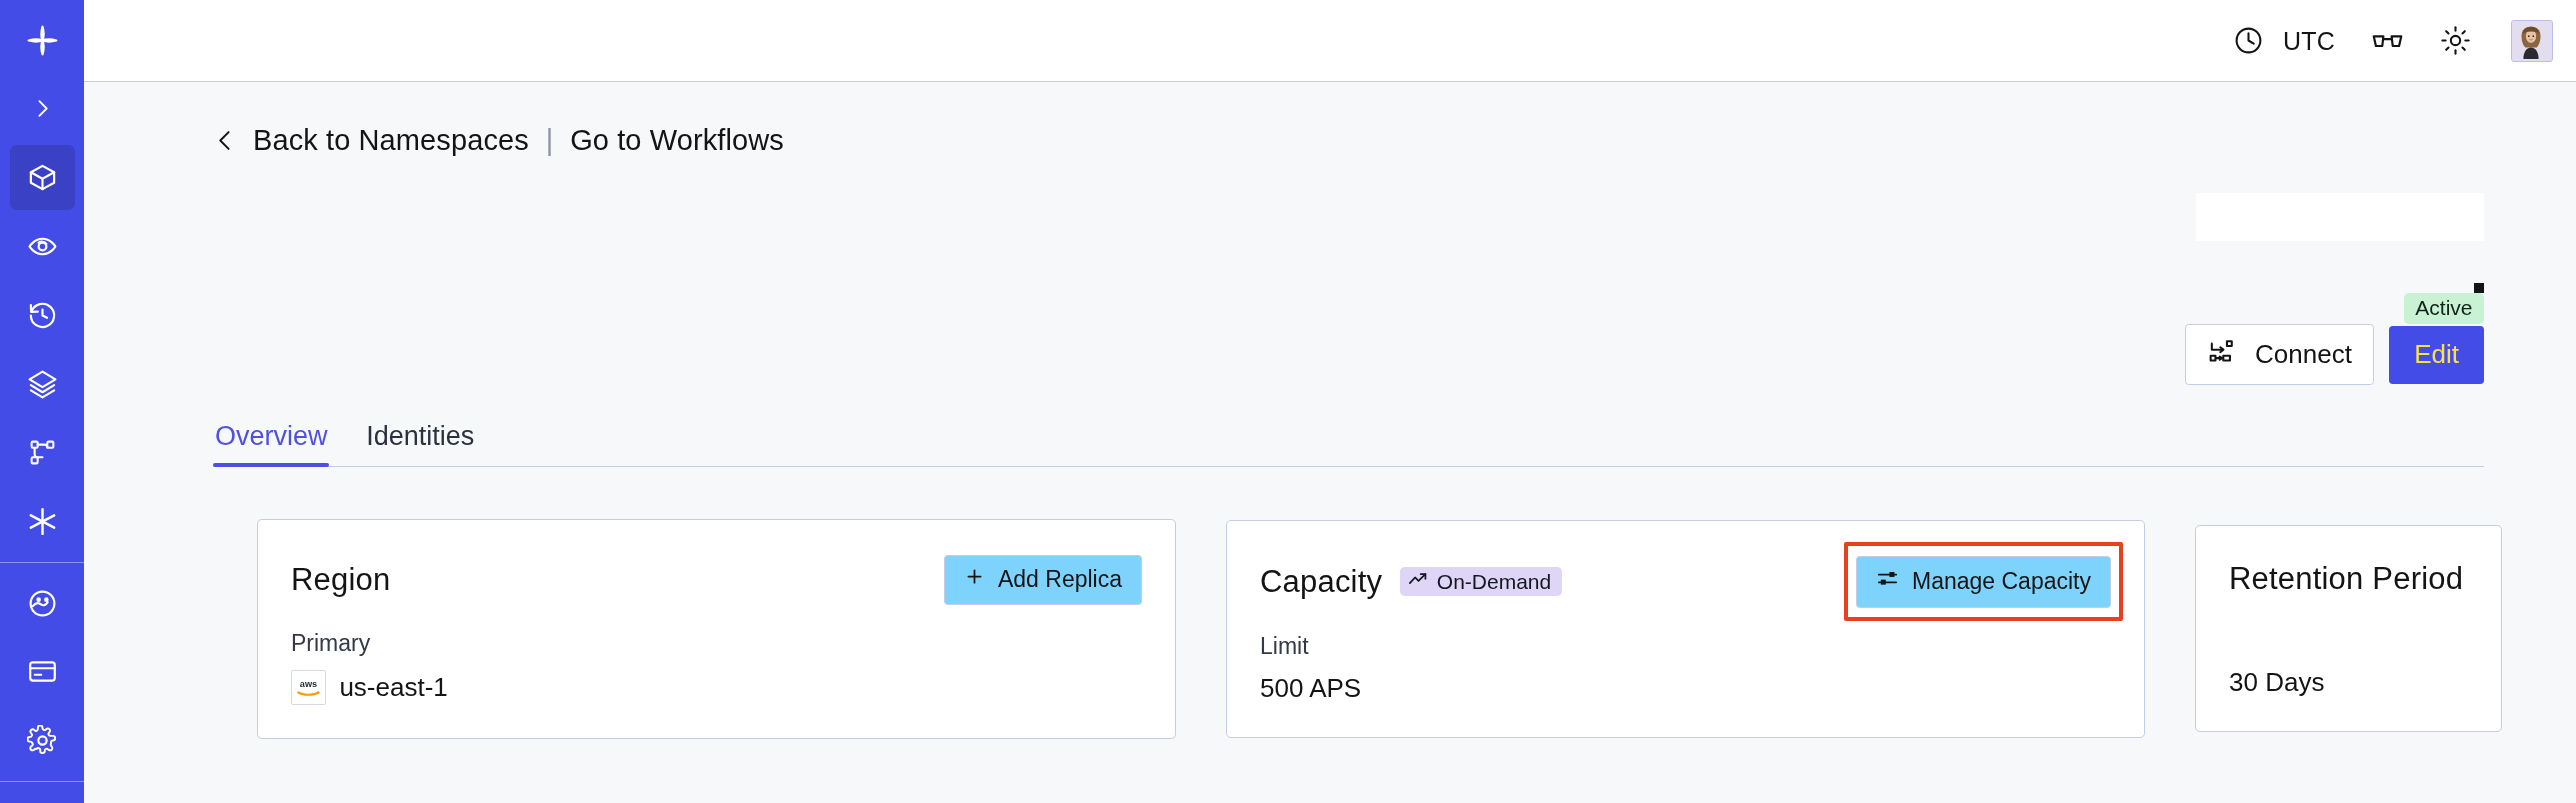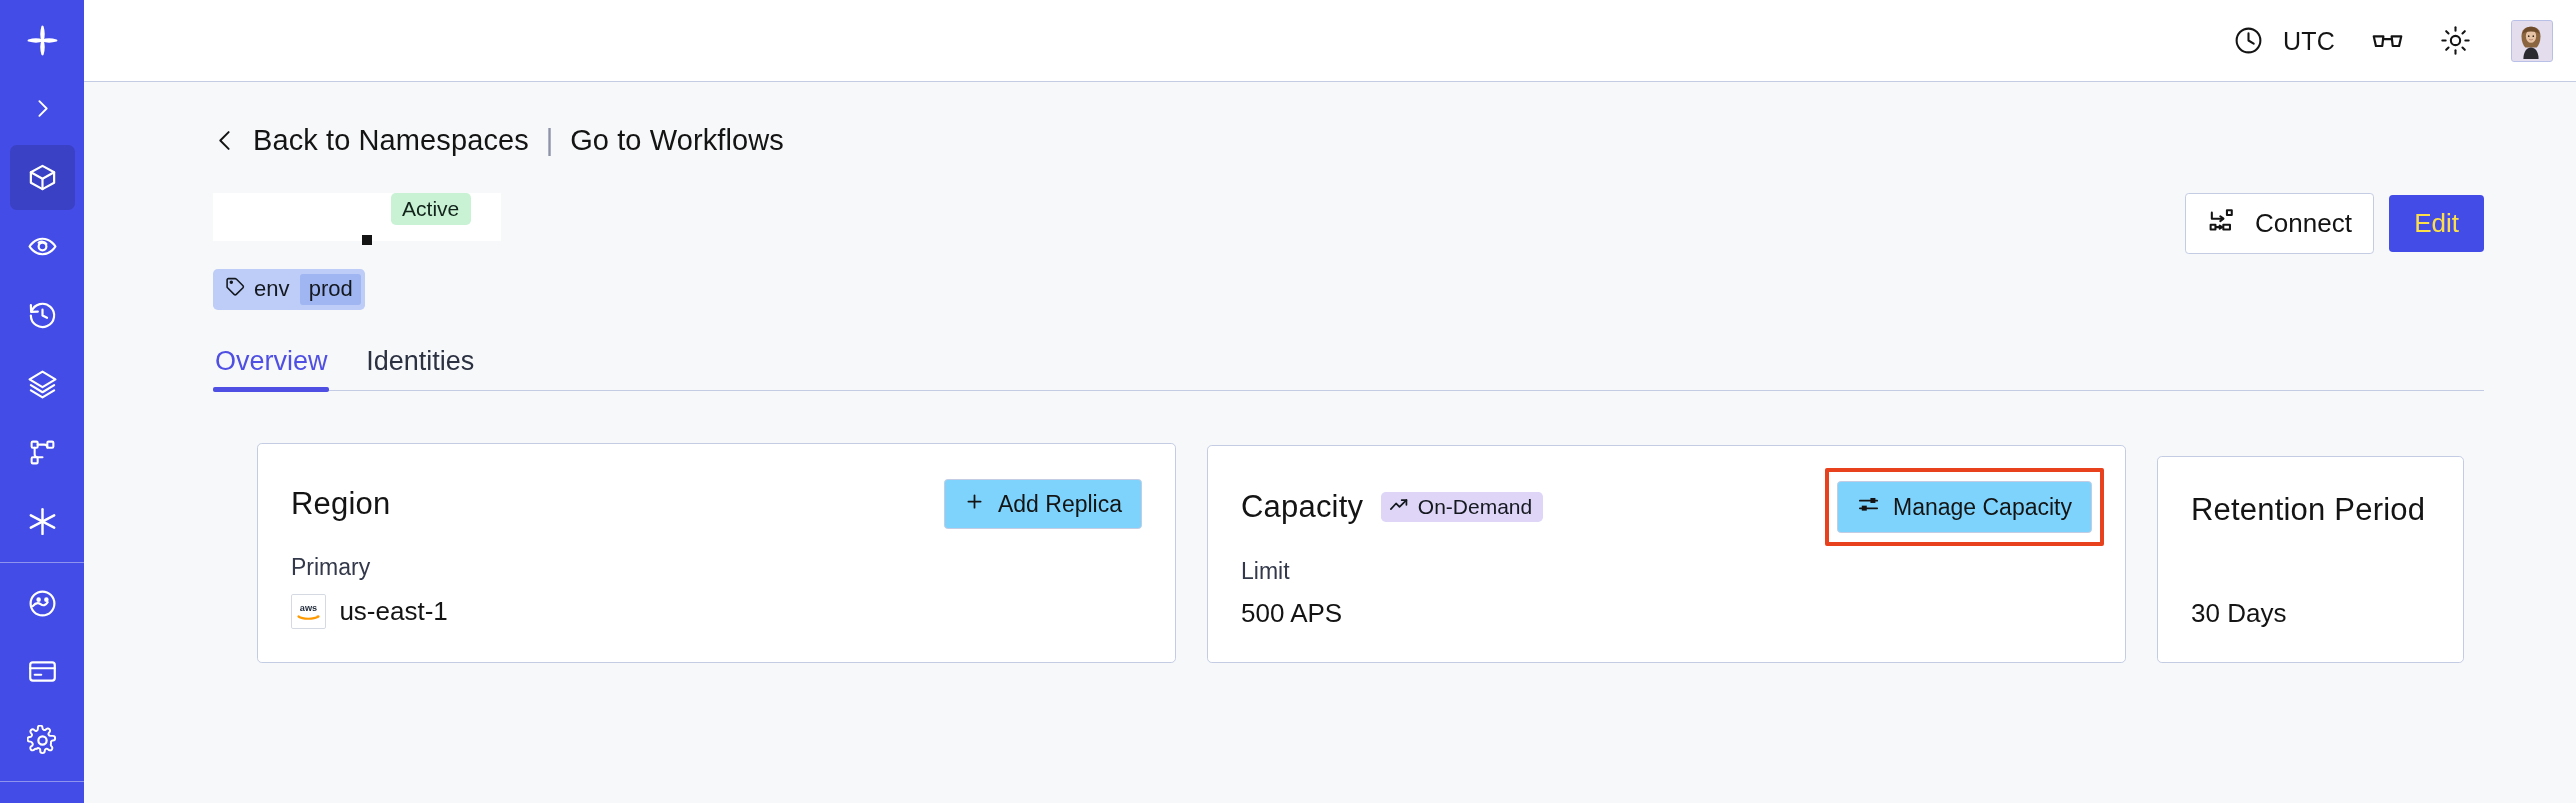--- a/index.html
+++ b/index.html
@@ -63,22 +63,22 @@
   .breadcrumb {
     display: flex; align-items: center; gap: 15px;
     margin-top: 42px;
     font-size: 29px; color: #141414;
   }
   .bc-chevron { display:flex; align-items:center; }
   .bc-text { font-size: 29px; color: #141414; letter-spacing: 0.1px; }
   .bc-sep { color: #8E93A8; font-size: 29px; font-weight: 300; margin: 0 1.9px;}
 
   .title-row {
-    display: flex; align-items: flex-start;
-    margin-top: 36px; min-height: 54px;
+    display: flex; align-items: flex-end;
+    margin-top: 36px; min-height: 54px; flex-direction: column;
   }
   .ns-title-redacted {
     width: 288px; height: 48px; background: #FFFFFF; flex: 0 0 auto;
   }
   .ns-title-dot { width: 9.6px; height: 9.6px; background: #141414; margin-left: -139px; margin-top: 42px; }
   .badge-active {
     margin-left: 19px;
     background: #C9F2D5; color: #12231A;
     font-size: 21px; border-radius: 4.8px;
     padding: 4.8px 11.5px 5.8px 11.5px;
@@ -117,21 +117,21 @@
     cursor: pointer; position: relative;
   }
   .tab.active { color: #4F4FE3; }
   .tab.active::after {
     content:""; position: absolute; left: 0; right: 0; bottom: -1.9px;
     height: 4.8px; background: #4F4FE3; border-radius: 1.9px;
   }
 
   .cards {
     margin-top: 52px;
-    display: flex; gap: 31px; align-items: flex-end; padding-left: 44px;
+    display: flex; gap: 50px; align-items: center; padding-left: 44px;
   }
   .card {
     background: #FFFFFF; border: 1.9px solid #C3CCE3; border-radius: 4.8px;
     padding: 35px 33px 33px 33px;
     display: flex; flex-direction: column;
     min-height: 207px;
   }
   .card.region { width: 919px; flex: 0 0 919px; }
   .card.capacity { width: 919px; flex: 0 0 919px; }
   .card.retention { width: 307px; flex: 0 0 307px; }
@@ -373,32 +373,20 @@
                 <path d="M7.5 17.5h4.5"></path>
                   <polyline points="10.5 16.2 12.4 17.5 10.5 18.8"></polyline>
               </svg>
             </span>
             <span>Connect</span>
           </button>
           <button class="btn-edit">Edit</button>
         </div>
       </div>
 
-      <div class="tag-row">
-        <span class="tag-chip">
-          <span>
-            <svg width="21" height="21" viewBox="0 0 24 24" fill="none" stroke="#14181F" stroke-width="1.8" stroke-linecap="round" stroke-linejoin="round">
-              <path d="M20.6 13.4 12.9 21a1.8 1.8 0 0 1-2.5 0l-7.5-7.5a1.8 1.8 0 0 1-.5-1.3V4.4A1.4 1.4 0 0 1 3.8 3h7.8c.5 0 .9.2 1.3.5l7.7 7.7a1.8 1.8 0 0 1 0 2.2z"></path>
-              <circle cx="7.2" cy="7.2" r="1.1" fill="#14181F"></circle>
-            </svg>
-          </span>
-          <span class="tag-key">env</span>
-          <span class="tag-val">prod</span>
-        </span>
-      </div>
 
       <div class="tabs">
         <div class="tab active">Overview</div>
         <div class="tab">Identities</div>
       </div>
 
       <div class="cards">
 
         <section class="card region">
           <div class="card-head">

